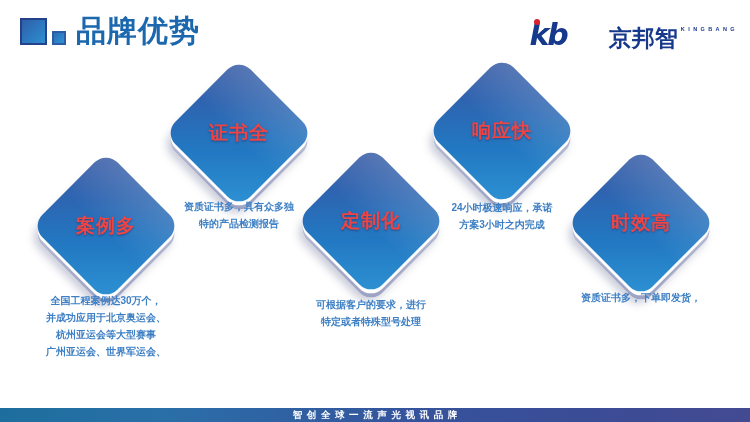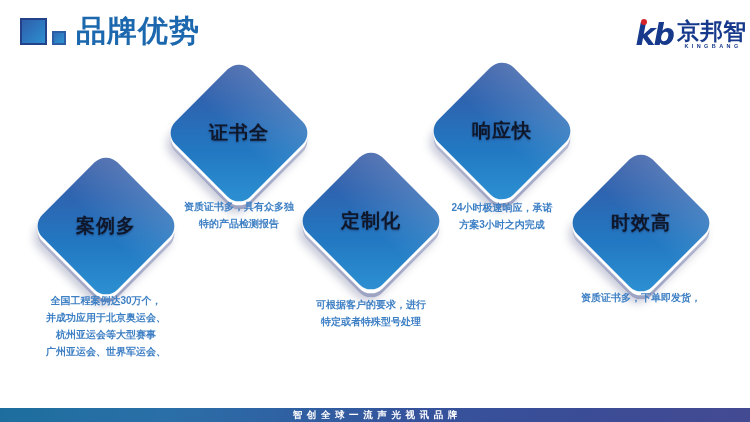--- a/index.html
+++ b/index.html
@@ -57,25 +57,26 @@
     font-weight: bold;
     color: #1c68ae;
     letter-spacing: 1px;
     line-height: 34px;
     white-space: nowrap;
   }
 
   
   .logo {
     position: absolute;
-    right: 4px;
+    right: 12px;
     top: 16px;
     height: 34px;
     display: flex;
     align-items: flex-end;
+    gap: 38px;
   }
   .logo-mark {
     position: relative;
     font-size: 30px;
     font-weight: bold;
     color: #17398c;
     line-height: 30px;
     letter-spacing: -2px;
     font-family: "DejaVu Sans", sans-serif;
     font-style: italic;
@@ -85,22 +86,22 @@
     left: 5px;
     top: -1px;
     width: 6px;
     height: 6px;
     border-radius: 50%;
     background: #d8232a;
   }
   .logo-cn-wrap {
     margin-left: 4px;
     display: flex;
-    flex-direction: column;
-    align-items: center;
+    flex-direction: row;
+    align-items: flex-start;
   }
   .logo-cn {
     font-size: 23px;
     font-weight: bold;
     color: #17398c;
     line-height: 24px;
     letter-spacing: 0px;
     white-space: nowrap;
   }
   .logo-en {
@@ -167,21 +168,21 @@
   }
   .diamond-label {
     position: absolute;
     left: 0;
     top: 0;
     width: 106px;
     height: 106px;
     display: flex;
     align-items: center;
     justify-content: center;
-    color: #0f172a;
+    color: #ef4444;
     font-size: 19px;
     font-weight: bold;
     letter-spacing: 1px;
     text-shadow: 0 1px 2px rgba(20, 45, 95, 0.55);
     white-space: nowrap;
     pointer-events: none;
   }
 
   .caption {
     position: absolute;

